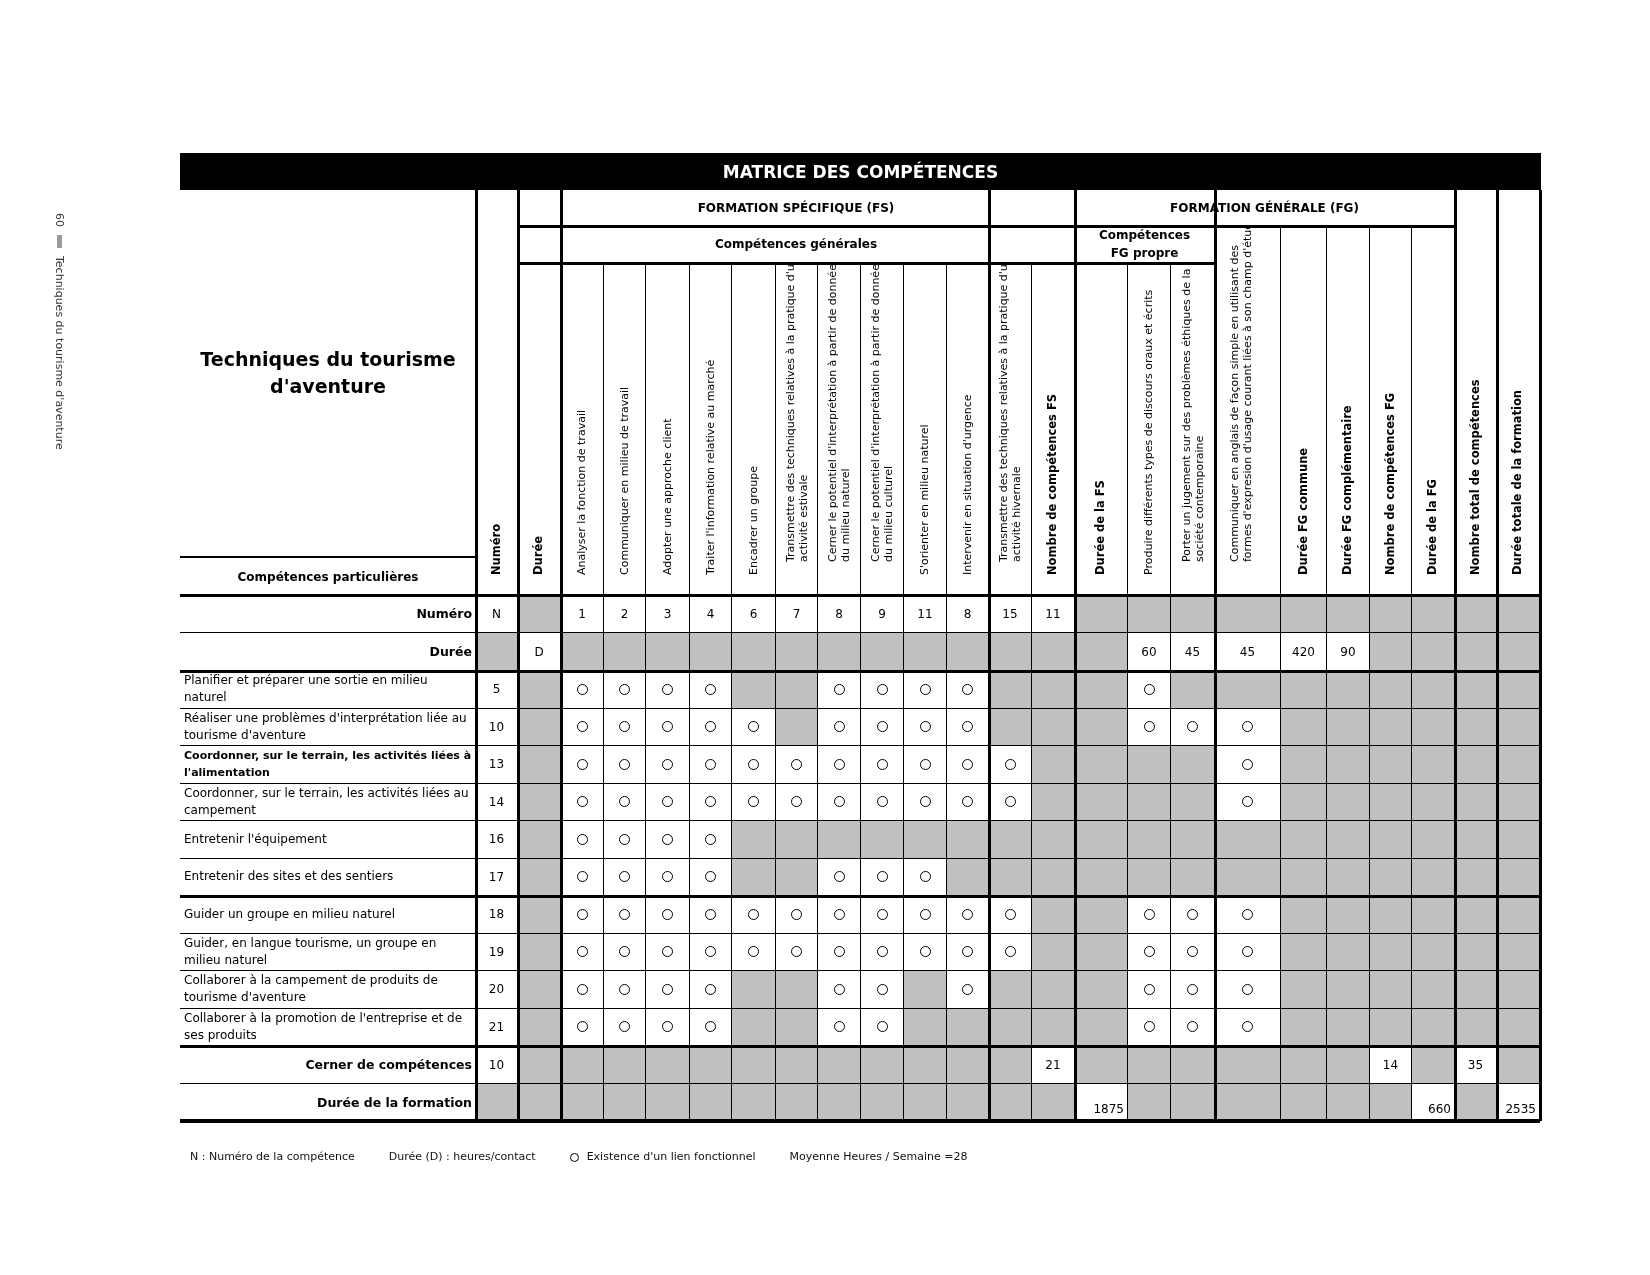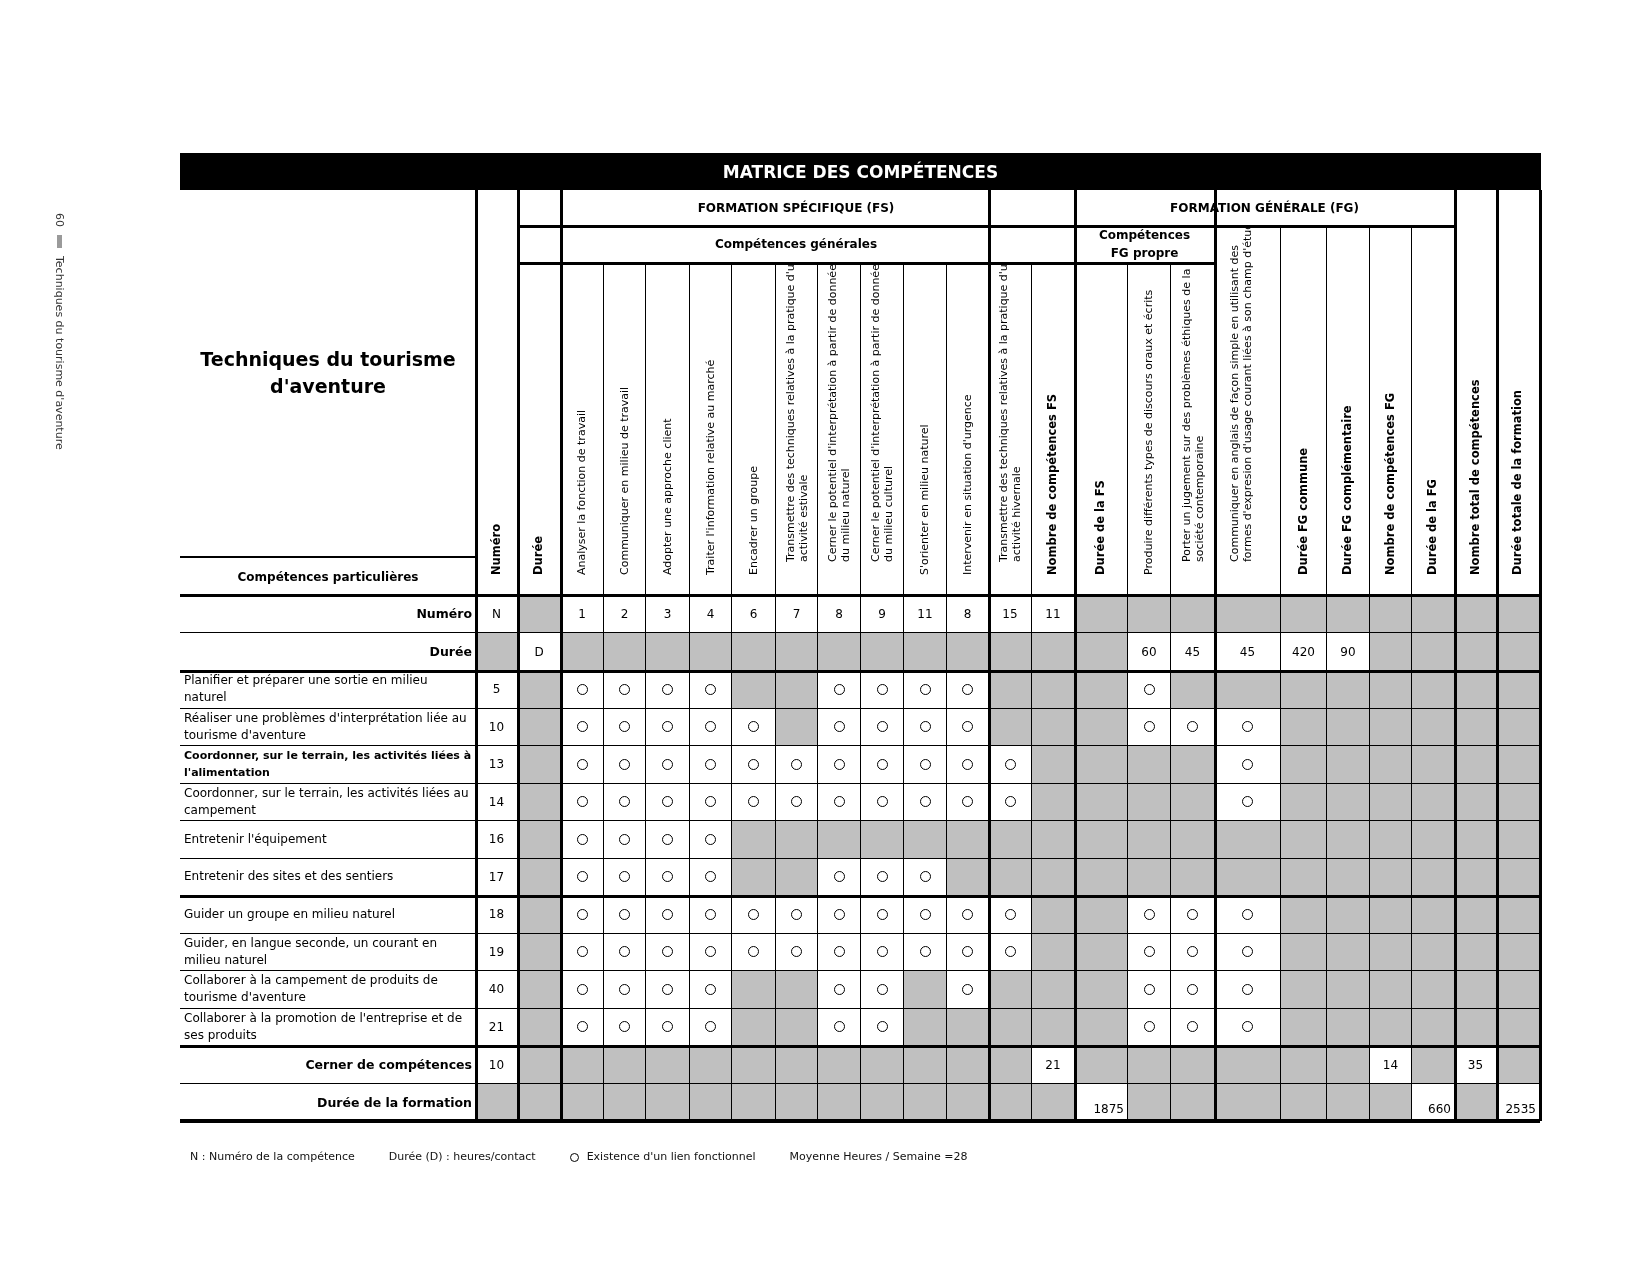--- a/index.html
+++ b/index.html
@@ -471,21 +471,21 @@
     </div>
     <div class="cell" style="left: 1215px; top: 896px; width: 66px; height: 37.5px;">
       <span class="circ"></span>
     </div>
     <div class="cell g" style="left: 1281px; top: 896px; width: 46px; height: 37.5px;"></div>
     <div class="cell g" style="left: 1327px; top: 896px; width: 43px; height: 37.5px;"></div>
     <div class="cell g" style="left: 1370px; top: 896px; width: 42px; height: 37.5px;"></div>
     <div class="cell g" style="left: 1412px; top: 896px; width: 43px; height: 37.5px;"></div>
     <div class="cell g" style="left: 1455px; top: 896px; width: 42px; height: 37.5px;"></div>
     <div class="cell g" style="left: 1497px; top: 896px; width: 43px; height: 37.5px;"></div>
-    <div class="label" style="left: 180px; top: 933.5px; width: 296px; height: 37.5px; justify-content: flex-start; font-weight: normal; font-size: 12px;">Guider, en langue seconde, un courant en milieu naturel</div>
+    <div class="label" style="left: 180px; top: 933.5px; width: 296px; height: 37.5px; justify-content: flex-start; font-weight: normal; font-size: 12px;">Guider, en langue tourisme, un groupe en milieu naturel</div>
     <div class="cell" style="left: 476px; top: 933.5px; width: 42px; height: 37.5px;">19</div>
     <div class="cell g" style="left: 518px; top: 933.5px; width: 43px; height: 37.5px;"></div>
     <div class="cell" style="left: 561px; top: 933.5px; width: 43px; height: 37.5px;">
       <span class="circ"></span>
     </div>
     <div class="cell" style="left: 604px; top: 933.5px; width: 42px; height: 37.5px;">
       <span class="circ"></span>
     </div>
     <div class="cell" style="left: 646px; top: 933.5px; width: 44px; height: 37.5px;">
       <span class="circ"></span>
@@ -525,21 +525,21 @@
     <div class="cell" style="left: 1215px; top: 933.5px; width: 66px; height: 37.5px;">
       <span class="circ"></span>
     </div>
     <div class="cell g" style="left: 1281px; top: 933.5px; width: 46px; height: 37.5px;"></div>
     <div class="cell g" style="left: 1327px; top: 933.5px; width: 43px; height: 37.5px;"></div>
     <div class="cell g" style="left: 1370px; top: 933.5px; width: 42px; height: 37.5px;"></div>
     <div class="cell g" style="left: 1412px; top: 933.5px; width: 43px; height: 37.5px;"></div>
     <div class="cell g" style="left: 1455px; top: 933.5px; width: 42px; height: 37.5px;"></div>
     <div class="cell g" style="left: 1497px; top: 933.5px; width: 43px; height: 37.5px;"></div>
     <div class="label" style="left: 180px; top: 971px; width: 296px; height: 37.5px; justify-content: flex-start; font-weight: normal; font-size: 12px;">Collaborer à la campement de produits de tourisme d'aventure</div>
-    <div class="cell" style="left: 476px; top: 971px; width: 42px; height: 37.5px;">40</div>
+    <div class="cell" style="left: 476px; top: 971px; width: 42px; height: 37.5px;">20</div>
     <div class="cell g" style="left: 518px; top: 971px; width: 43px; height: 37.5px;"></div>
     <div class="cell" style="left: 561px; top: 971px; width: 43px; height: 37.5px;">
       <span class="circ"></span>
     </div>
     <div class="cell" style="left: 604px; top: 971px; width: 42px; height: 37.5px;">
       <span class="circ"></span>
     </div>
     <div class="cell" style="left: 646px; top: 971px; width: 44px; height: 37.5px;">
       <span class="circ"></span>
     </div>

